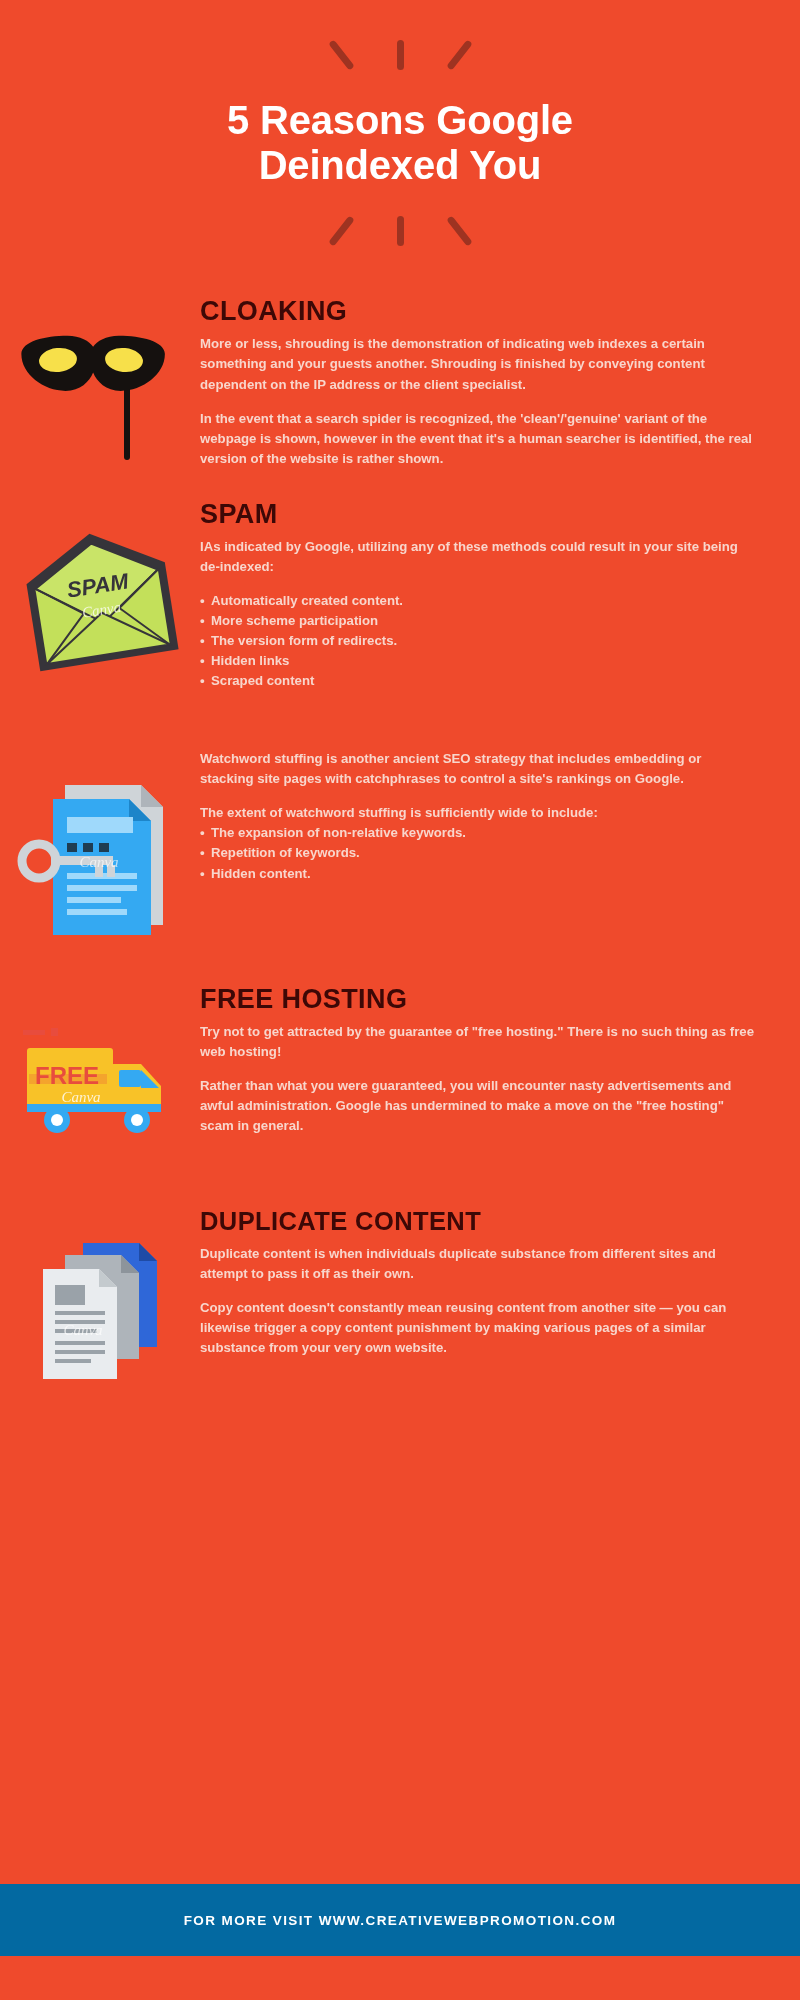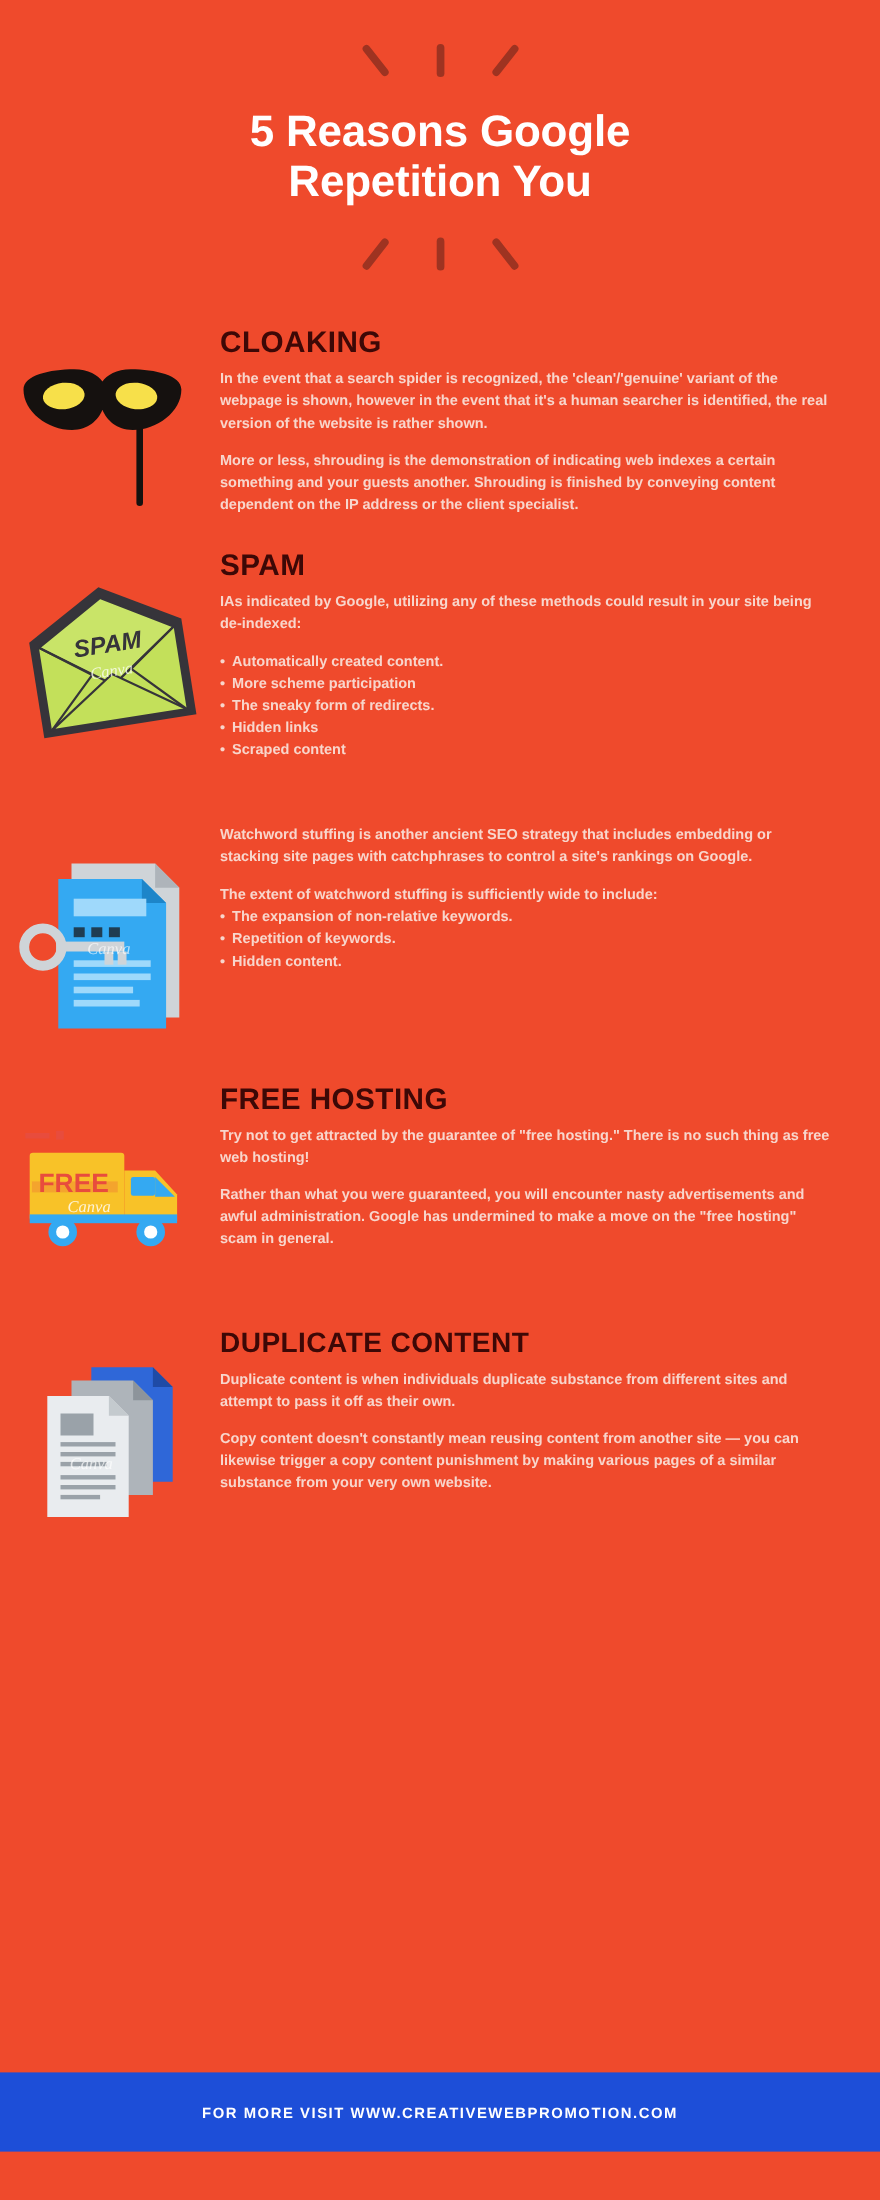--- a/index.html
+++ b/index.html
@@ -116,21 +116,21 @@
     top: 0;
   }
 
   
   .footer {
     position: absolute;
     left: 0;
     bottom: 0;
     width: 800px;
     height: 72px;
-    background: #1d4ed8;
+    background: #0369a1;
     display: flex;
     align-items: center;
     justify-content: center;
   }
   .footer-text {
     color: #ffffff;
     font-size: 13.5px;
     font-weight: 900;
     letter-spacing: 1.4px;
   }
@@ -146,43 +146,43 @@
   <div class="header">
 
     <div class="burst burst-top">
       <i class="b1"></i>
       <i class="b2"></i>
       <i class="b3"></i>
     </div>
 
     <div class="title">
       <span class="ln">5 Reasons Google</span>
-      <span class="ln">Repetition You</span>
+      <span class="ln">Deindexed You</span>
     </div>
 
     <div class="burst burst-bot">
       <i class="b1"></i>
       <i class="b2"></i>
       <i class="b3"></i>
     </div>
   </div>
 
   <div class="section" style="margin-top:48px;">
     <div class="art">
       <svg class="ill" width="160" height="140" viewBox="0 0 160 140">
         <rect x="104" y="40" width="6" height="96" rx="3" fill="#15110f"></rect>
         <path d="M8 24 C8 10 34 4 58 4 C72 4 82 10 86 16 C90 10 100 4 114 4 C138 4 164 10 164 24 C164 46 140 64 116 64 C100 64 90 54 86 44 C82 54 72 64 56 64 C32 64 8 46 8 24 Z" transform="translate(-6,8) scale(0.92)" fill="#15110f"></path>
         <ellipse cx="38" cy="36" rx="19" ry="12" fill="#f7e04a" transform="rotate(-6 38 36)"></ellipse>
         <ellipse cx="104" cy="36" rx="19" ry="12" fill="#f7e04a" transform="rotate(6 104 36)"></ellipse>
       </svg>
     </div>
     <div class="content">
       <div class="sec-title">CLOAKING</div>
+      <p class="body-text">More or less, shrouding is the demonstration of indicating web indexes a certain something and your guests another. Shrouding is finished by conveying content dependent on the IP address or the client specialist.</p>
       <p class="body-text">In the event that a search spider is recognized, the 'clean'/'genuine' variant of the webpage is shown, however in the event that it's a human searcher is identified, the real version of the website is rather shown.</p>
-      <p class="body-text">More or less, shrouding is the demonstration of indicating web indexes a certain something and your guests another. Shrouding is finished by conveying content dependent on the IP address or the client specialist.</p>
     </div>
   </div>
 
   <div class="section" style="margin-top:32px;">
     <div class="art">
       <svg class="ill" width="175" height="150" viewBox="0 0 175 150">
         <g transform="rotate(-9 87 80)">
           <path d="M18 46 L88 6 L158 46 L158 134 L18 134 Z" fill="#36343a"></path>
           <path d="M26 52 L88 16 L150 52 L150 128 L26 128 Z" fill="#c3e05a"></path>
           <path d="M26 52 L88 16 L150 52 L88 96 Z" fill="#c9e468" stroke="#36343a" stroke-width="2"></path>
@@ -193,21 +193,21 @@
           <text x="88" y="88" text-anchor="middle" fill="#ffffff" opacity="0.75" font-family="'Liberation Serif', serif" font-size="15" font-style="italic">Canva</text>
         </g>
       </svg>
     </div>
     <div class="content">
       <div class="sec-title">SPAM</div>
       <p class="body-text">IAs indicated by Google, utilizing any of these methods could result in your site being de-indexed:</p>
       <ul class="bullets">
         <li>Automatically created content.</li>
         <li>More scheme participation</li>
-        <li>The sneaky form of redirects.</li>
+        <li>The version form of redirects.</li>
         <li>Hidden links</li>
         <li>Scraped content</li>
       </ul>
     </div>
   </div>
 
   <div class="section" style="margin-top:58px;">
     <div class="art">
       <svg class="ill" width="175" height="165" viewBox="0 0 175 165">
         <path d="M52 10 L128 10 L150 32 L150 150 L52 150 Z" fill="#cfd4d8"></path>

